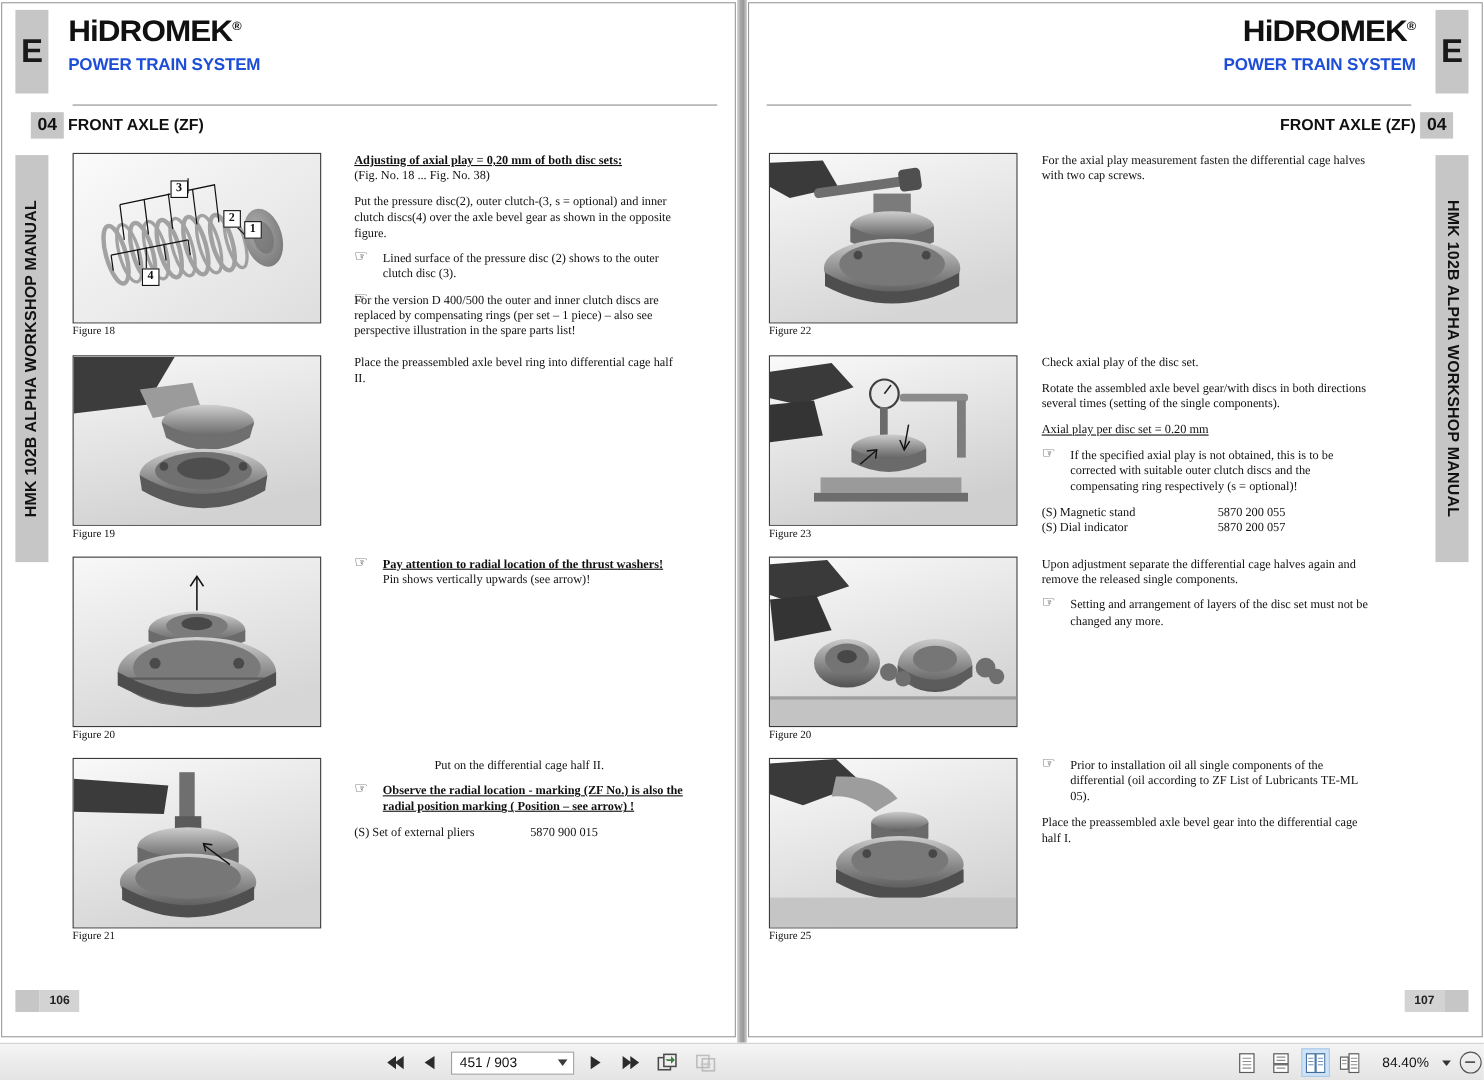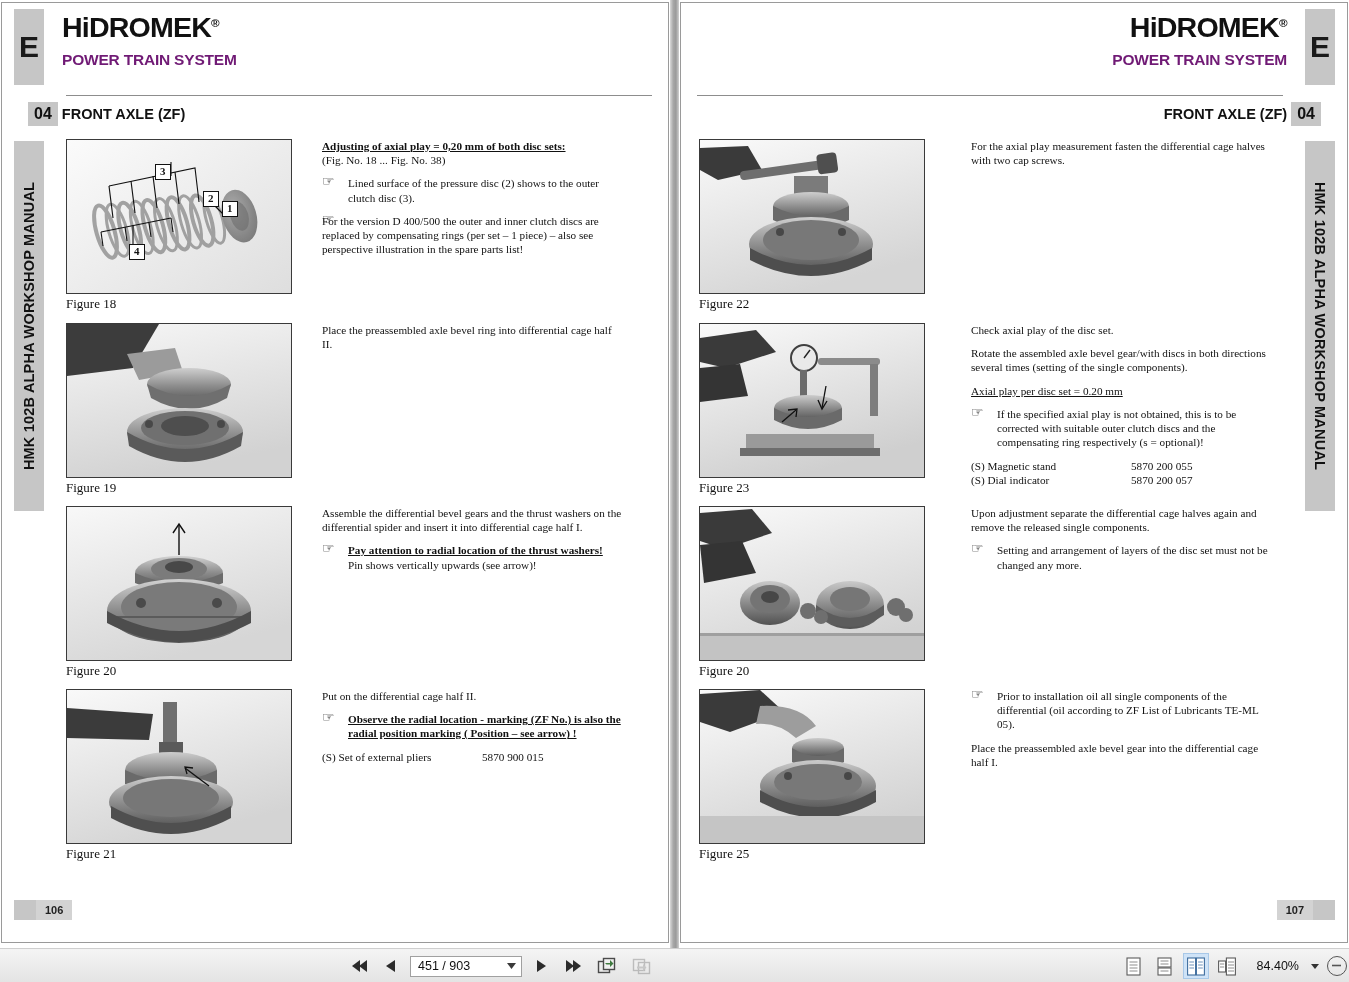--- a/index.html
+++ b/index.html
@@ -84,21 +84,21 @@
   .brand {
     font-size: 27px; font-weight: 800; letter-spacing: -0.8px;
     color: #111; line-height: 1.0;
     font-family: "Liberation Sans", sans-serif;
     transform: scaleX(1.06); transform-origin: left center;
   }
   .page.right .brand { transform: scaleX(1.06); transform-origin: right center; }
   .brand .reg { font-size: 11px; vertical-align: super; font-weight: 700; }
   .subbrand {
     margin-top: 9px;
-    font-size: 15.5px; font-weight: 800; letter-spacing: -0.2px; color: #701a75; text-align: center;
+    font-size: 15.5px; font-weight: 800; letter-spacing: -0.2px; color: #1d4ed8; text-align: center;
   }
 
   .hdrline {
     position: absolute; top: 92px; height: 1px; background: #8d8d8d;
   }
   .page.left  .hdrline { left: 64px; right: 16px; }
   .page.right .hdrline { left: 16px; right: 64px; }
 
   
   .chapbar { position: absolute; top: 99px; height: 26px; }
@@ -120,31 +120,31 @@
   .content { position: absolute; top: 136px; bottom: 60px; }
   .page.left  .content { left: 64px; right: 18px; }
   .page.right .content { left: 18px; right: 64px; }
 
   .row { position: absolute; left: 0; right: 0; }
   .figcol  { position: absolute; width: 226px; }
   .page.left  .figcol { left: 0; }
   .page.right .figcol { left: 0; }
   .txtcol  { position: absolute; width: 300px; }
   .page.left  .txtcol { left: 256px; }
-  .page.right .txtcol { left: 272px; }
+  .page.right .txtcol { left: 248px; }
 
   .figbox {
     border: 1px solid #3a3a3a;
     background: #f2f2f2;
     position: relative;
     overflow: hidden;
   }
   .figcap {
     font-family: "Liberation Serif", serif;
-    font-size: 13px; color: #111; margin-top: 2px;
+    font-size: 10px; color: #111; margin-top: 2px;
   }
 
   
   .bt {
     font-family: "Liberation Serif", serif;
     font-size: 11.2px;
     line-height: 1.27;
     color: #111;
     margin: 0 0 9px 0;
   }
@@ -330,20 +330,21 @@
                 <div class="callout" style="left:62px;  top:104px;">4</div>
               </div>
               <div class="figcap">Figure 18</div>
             </div>
 
             <div class="txtcol">
               <p class="bt tight">
                 <span class="u">Adjusting of axial play = 0,20 mm of both disc sets:</span>
               </p>
               <p class="bt">(Fig. No. 18 ... Fig. No. 38)</p>
+              <p class="bt">Put the pressure disc(2), outer clutch-(3, s = optional) and inner clutch discs(4) over the axle bevel gear as shown in the opposite figure.</p>
               <p class="bt hand">
                 <span class="pt">☞</span>
                 <span>Lined surface of the pressure disc (2) shows to the outer clutch disc (3).</span>
               </p>
               <p class="bt hand">
                 <span class="pt">☞</span>
               </p>
               <p class="bt" style="">For the version D 400/500 the outer and inner clutch discs are replaced by compensating rings (per set – 1 piece) – also see perspective illustration in the spare parts list!</p>
             </div>
           </div>
@@ -419,21 +420,20 @@
                   </g>
                   <g fill="#3a3a3a" opacity="0.75">
                     <circle cx="74" cy="96" r="5"></circle>
                       <circle cx="150" cy="96" r="5"></circle>
                   </g>
                 </svg>
               </div>
               <div class="figcap">Figure 20</div>
             </div>
             <div class="txtcol">
-              <p class="bt">Assemble the differential bevel gears and the thrust washers on the differential spider and insert it into differential cage half I.</p>
               <p class="bt hand tight">
                 <span class="pt">☞</span>
                 <span class="u">Pay attention to radial location of the thrust washers!</span><br>
                 <span>Pin shows vertically upwards (see arrow)!</span>
               </p>
             </div>
           </div>
 
           <div class="row" style="top:550px;">
             <div class="figcol">
@@ -461,21 +461,21 @@
                   <path d="M44 116 q60 34 120 0 l0 12 q-60 32 -120 0 z" fill="#4f4f4f"></path>
                   <g stroke="#111" stroke-width="1.3" fill="none">
                     <path d="M142 96 L118 78"></path>
                       <path d="M120 84 L118 77 L126 78"></path>
                   </g>
                 </svg>
               </div>
               <div class="figcap">Figure 21</div>
             </div>
             <div class="txtcol">
-              <p class="bt" style="">Put on the differential cage half II.</p>
+              <p class="bt" style="text-align:center;">Put on the differential cage half II.</p>
               <p class="bt hand">
                 <span class="pt">☞</span>
                 <span class="u">Observe the radial location - marking (ZF No.) is also the radial position marking ( Position – see arrow) !</span>
               </p>
               <p class="bt kv">
                 <span class="k">(S) Set of external pliers</span>
                 <span class="v">5870 900 015</span>
               </p>
             </div>
           </div>

